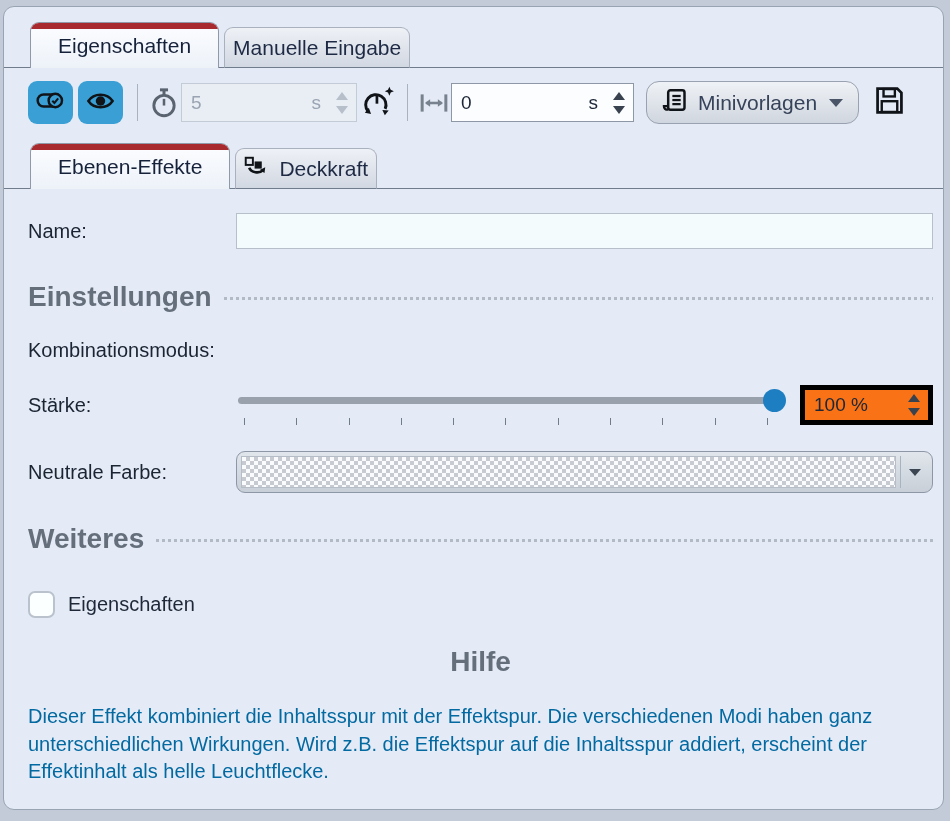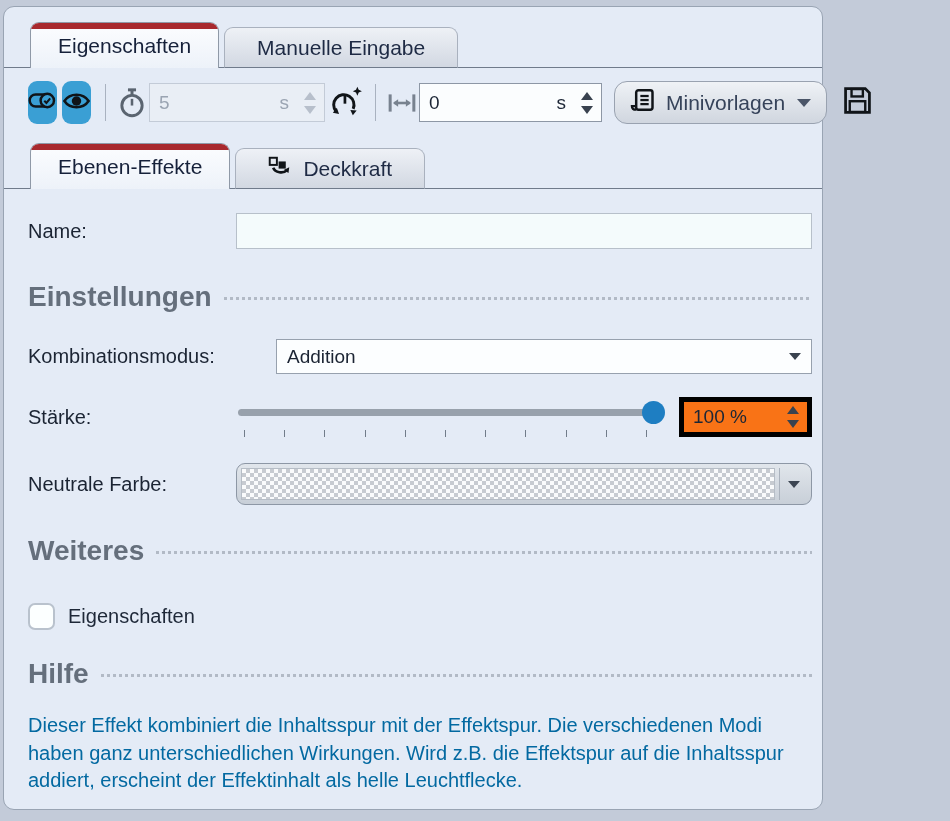--- a/index.html
+++ b/index.html
@@ -5,21 +5,21 @@
   * { margin:0; padding:0; box-sizing:border-box; }
   html,body { width:950px; height:821px; }
   body {
     background:#c3cbd9;
     font-family:"Liberation Sans", sans-serif;
     position:relative;
     overflow:hidden;
     color:#1b2433;
   }
   .panel {
-    position:absolute; left:3px; top:6px; width:820px; height:804px;
+    position:absolute; left:3px; top:6px; width:941px; height:804px;
     background:#e4ebf6;
     border:1px solid #99a4b3;
     border-radius:11px;
   }
   
   .tabbar { display:flex; align-items:flex-end; padding-left:26px; position:relative; z-index:2; margin-bottom:-1px; }
   .tabbar.top { padding-top:15px; }
   .tabbar.inner { padding-top:7px; }
   .tab { font-size:21px; white-space:nowrap; cursor:default; }
   .tab.active {
@@ -31,21 +31,21 @@
     color:#16213a; position:relative; overflow:hidden; z-index:3;
   }
   .tab.active::before {
     content:""; position:absolute; top:0; left:0; right:0; height:6px;
     background:#a8292e;
   }
   .tab.inactive {
     background:linear-gradient(#eef1f6,#d2d8e2);
     border:1px solid #a9b1be; border-bottom:1px solid #707b8b;
     border-radius:9px 9px 0 0;
-    height:41px; padding:0 32px;
+    height:41px; padding:0 8px;
     display:flex; align-items:center; gap:9px;
     color:#1e2a44; margin-left:5px;
   }
   .pane-line { border-top:1px solid #707b8b; }
   
   .toolbar { display:flex; align-items:center; padding:13px 20px 12px 24px; }
   .icon-btn { display:flex; align-items:center; justify-content:center; cursor:pointer; }
   .icon-btn.blue {
     width:45px; height:43px; border-radius:9px; background:#3a9fd4; margin-right:5px;
   }
@@ -76,21 +76,21 @@
   .row { display:flex; align-items:center; }
   .lbl { width:208px; font-size:20px; flex-shrink:0; }
   .row.name { margin-top:24px; }
   .text-input {
     flex:1; height:36px; background:#f4fbfc; border:1px solid #b7c0ca;
     font-size:19px; padding:0 8px; color:#1b2433; outline:none;
     font-family:"Liberation Sans", sans-serif;
   }
   .section { margin-top:32px; display:flex; align-items:center; }
   .section.more { margin-top:30px;text-align:right; }
-  .section.help { margin-top:28px; }
+  .section.help { margin-top:28px;flex-direction:column; }
   .section-title { font-size:28px; font-weight:bold; color:#656f7c; white-space:nowrap; }
   .dots { flex:1; height:3px; margin-left:12px; margin-top:3px;
     background-image:repeating-linear-gradient(90deg,#b2bac6 0 3px,transparent 3px 6px); }
   .row.combo-row { margin-top:26px;gap:40px; }
   .combo {
     flex:1; height:35px; background:#fcfeff; border:1px solid #97a1ae;
     display:flex; align-items:center; padding:0 10px; font-size:19px; cursor:pointer;
   }
   .combo-arrow { margin-left:auto; width:0; height:0; border-left:6px solid transparent; border-right:6px solid transparent; border-top:7px solid #39424f; }
   .row.strength { margin-top:22px; }
@@ -244,24 +244,20 @@
       <input class="text-input" type="text" value="" style="">
     </div>
 
     <div class="section">
       <span class="section-title">Einstellungen</span>
       <span class="dots"></span>
     </div>
 
     <div class="row combo-row">
       <span class="lbl">Kombinationsmodus:</span>
-      <div class="combo">
-        <span>Addition</span>
-        <span class="combo-arrow"></span>
-      </div>
     </div>
 
     <div class="row strength">
       <span class="lbl">Stärke:</span>
       <div class="slider-wrap">
         <div class="slider-track"></div>
         <div class="slider-handle"></div>
         <div class="slider-ticks">
           <span class="tick"></span>
             <span class="tick"></span>

